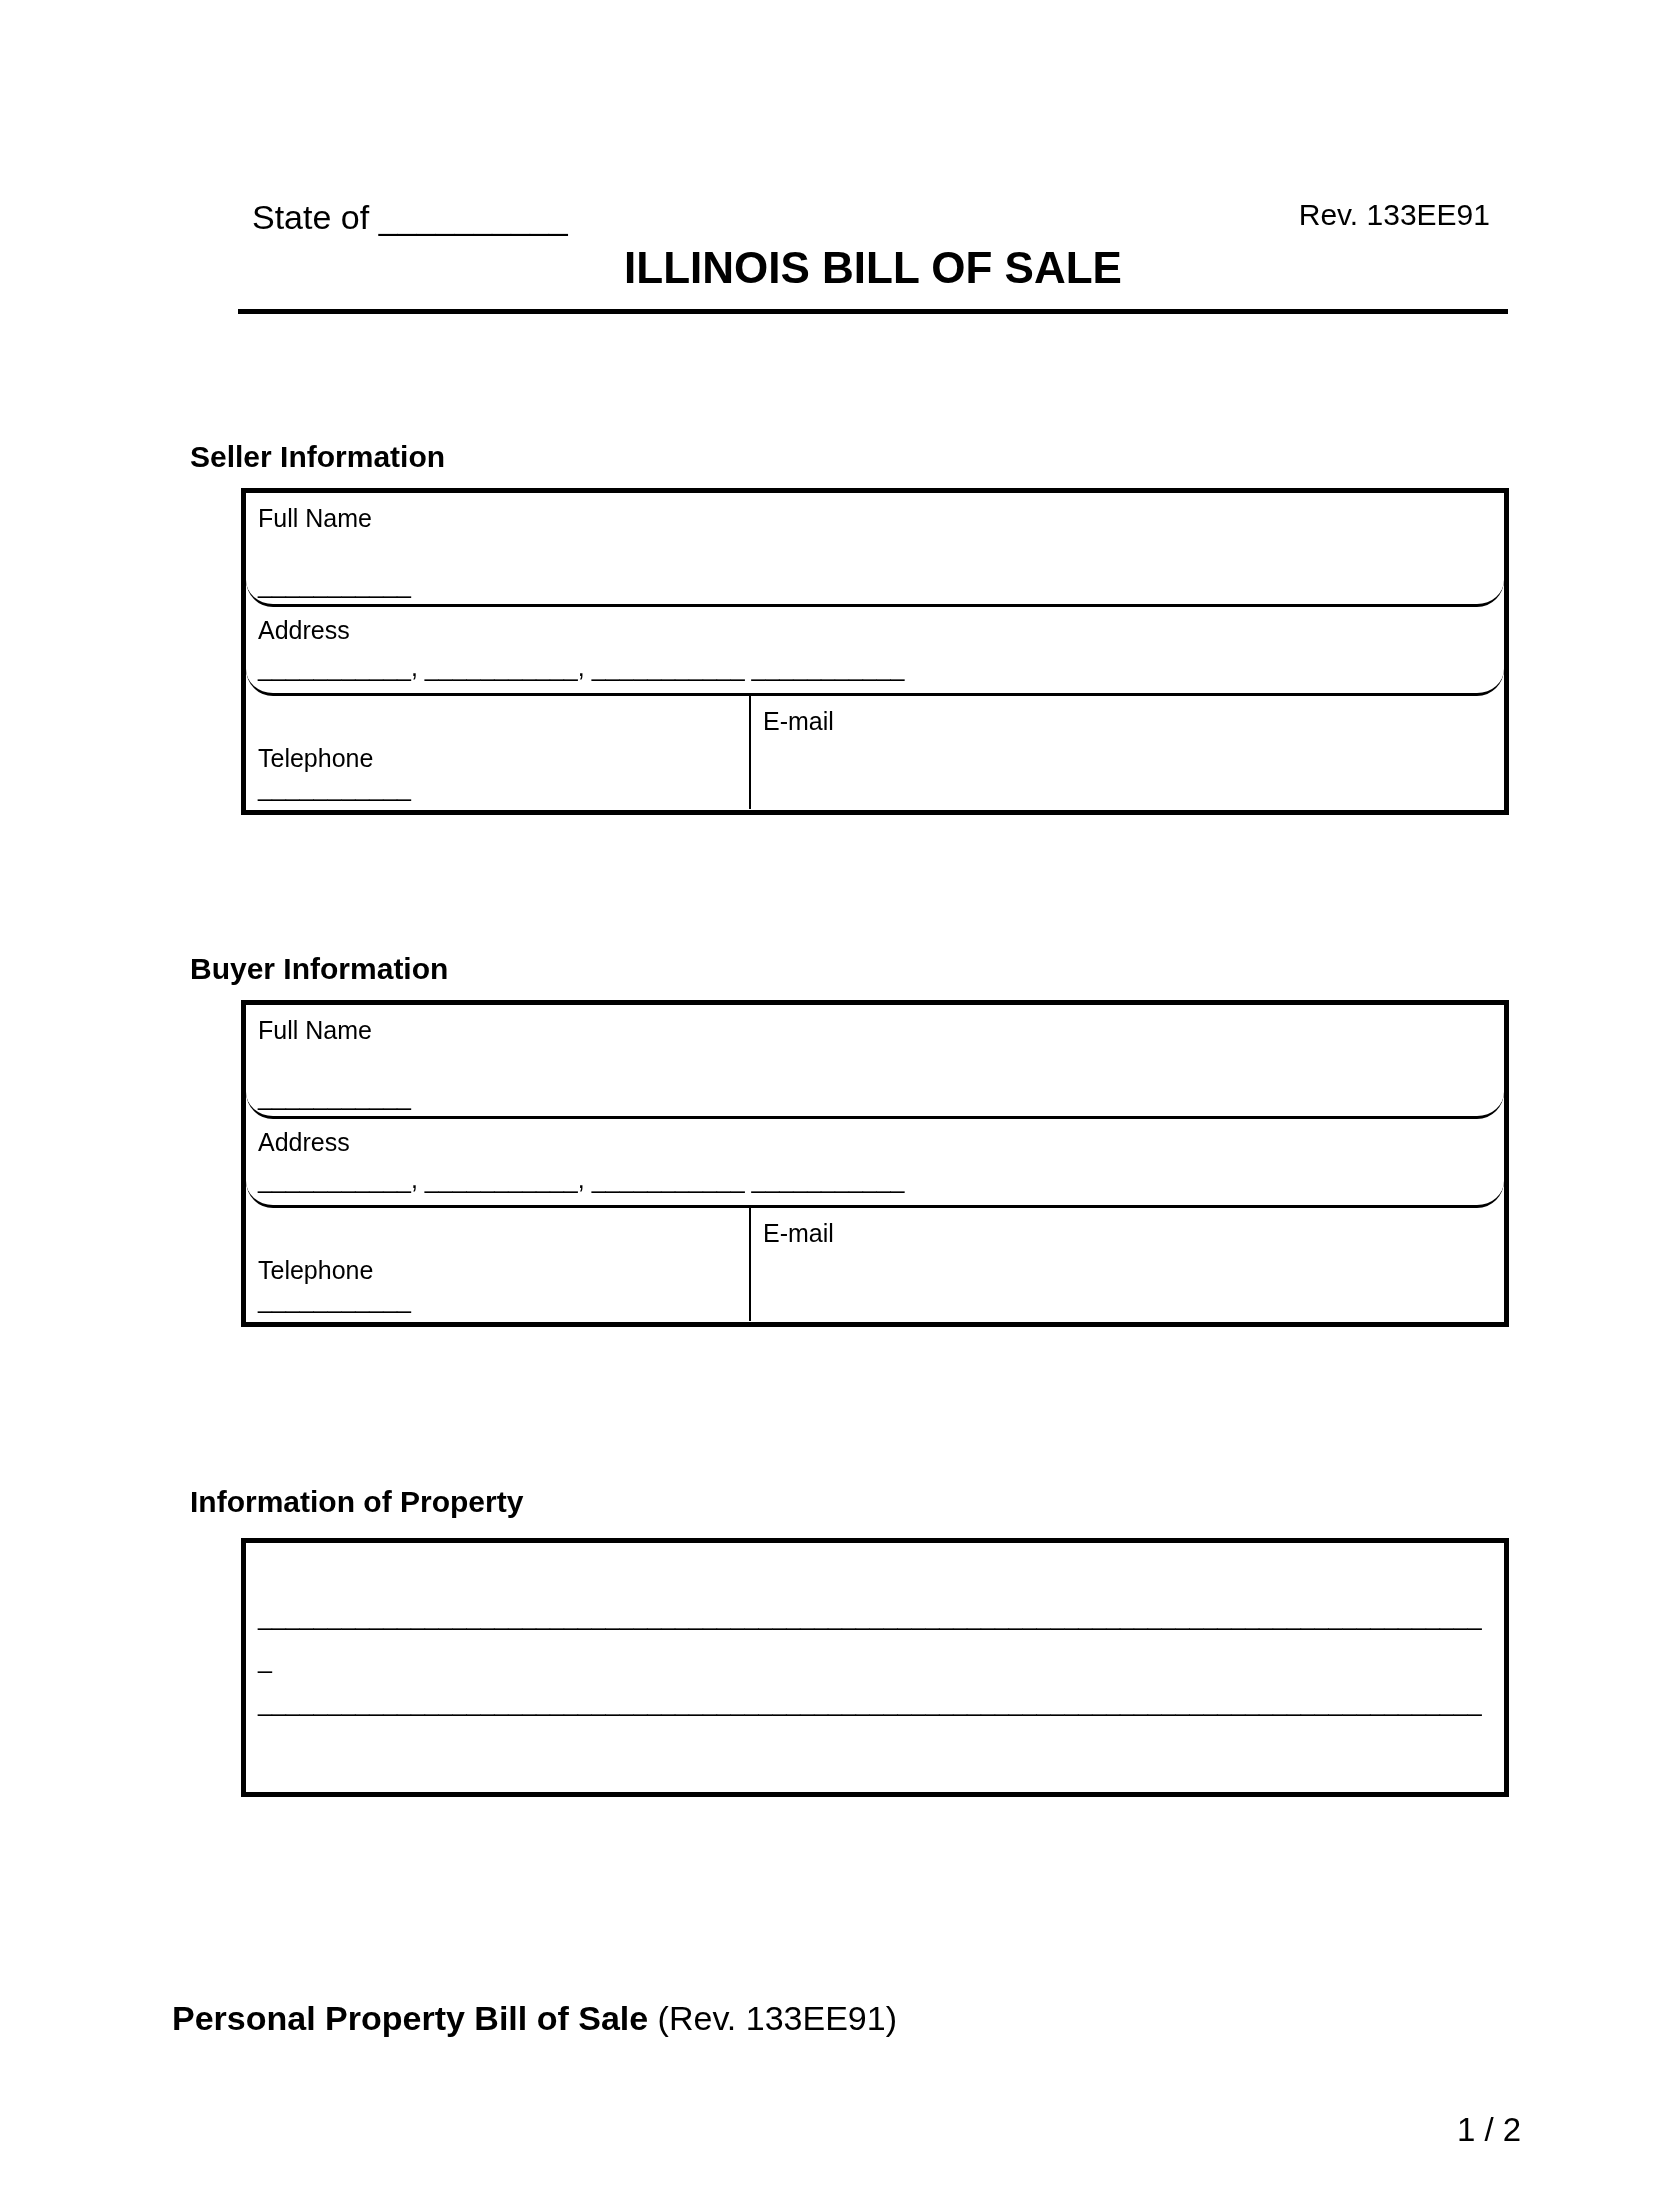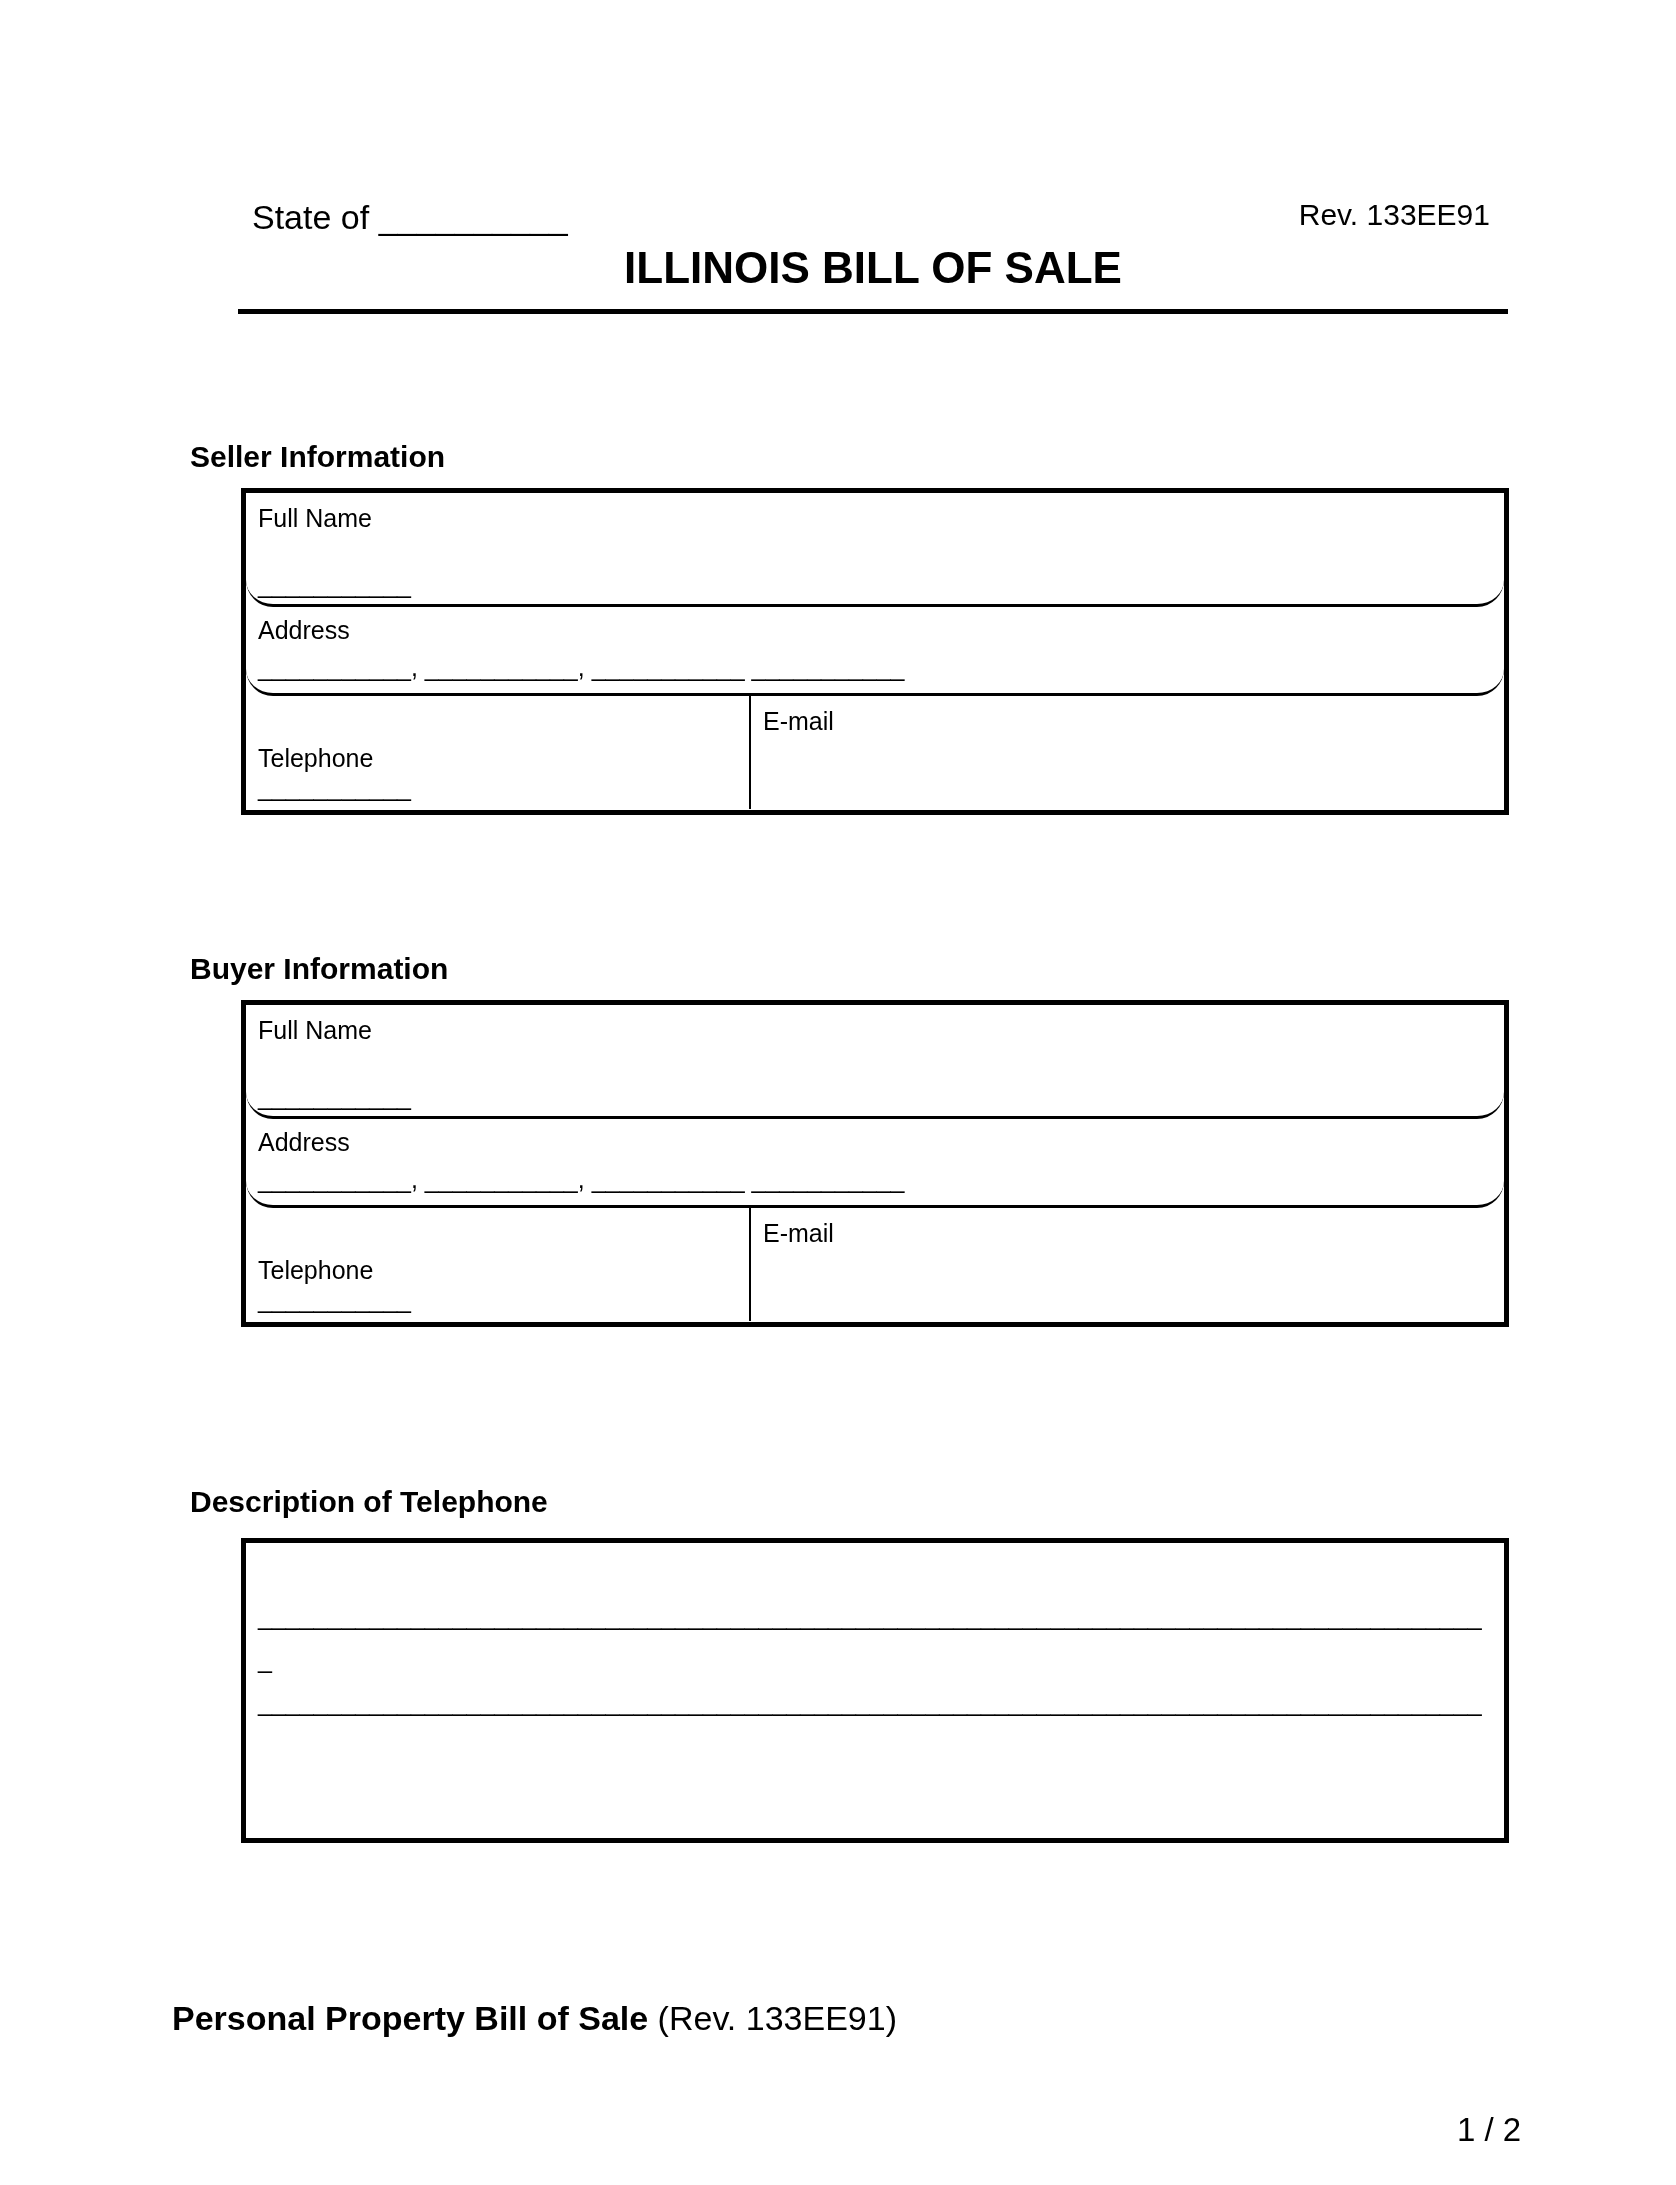--- a/index.html
+++ b/index.html
@@ -120,21 +120,21 @@
     line-height: 1.15;
     white-space: pre;
   }
 
   
   .desc-box {
     position: absolute;
     left: 241px;
     top: 1538px;
     width: 1268px;
-    height: 305px;
+    height: 259px;
     border: 5.6px solid #000000;
     box-sizing: border-box;
     overflow: hidden;
   }
   .desc-content {
     padding: 52px 11.2px 0 12px;
     font-size: 25px;
     line-height: 43px;
   }
   .desc-line { white-space: pre; }
@@ -205,21 +205,21 @@
       <div class="contact-left">
         <div class="cell-label">Telephone</div>
         <div class="cell-blank">___________</div>
       </div>
       <div class="contact-right">
         <div class="cell-label">E-mail</div>
       </div>
     </div>
   </div>
 
-  <div class="section-heading description-heading">Description of Telephone</div>
+  <div class="section-heading description-heading">Information of Property</div>
 
   <div class="desc-box">
     <div class="desc-content">
       <div class="desc-line">________________________________________________________________________________________</div>
       <div class="desc-line">_</div>
       <div class="desc-line">________________________________________________________________________________________</div>
     </div>
   </div>
 
   <div class="footer-line"><span class="footer-bold">Personal Property Bill of Sale</span><span> (Rev. 133EE91)</span></div>

